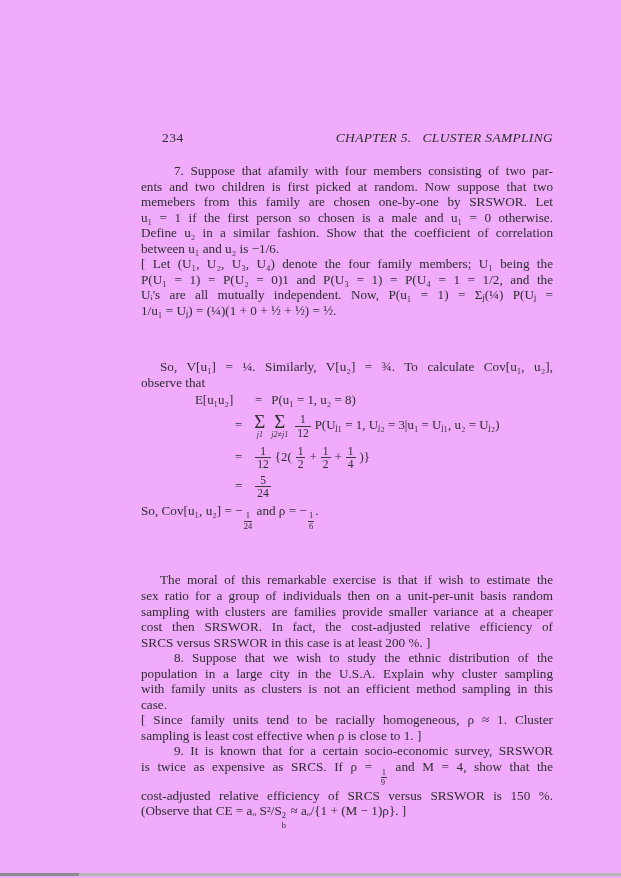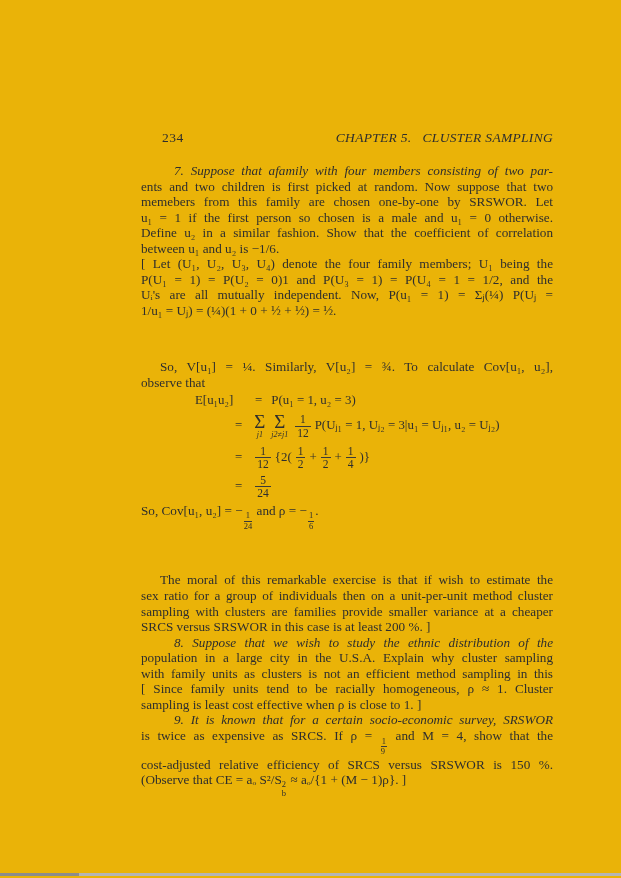--- a/index.html
+++ b/index.html
@@ -1,33 +1,33 @@
 <!DOCTYPE html>
 <html><head>
 <meta charset="utf-8">
 <style>
   html,body { margin:0; padding:0; background:#ffffff; }
   .page {
-    position:relative; width:621px; height:878px; background:#eab308;
+    position:relative; width:621px; height:878px; background:#f0abfc;
     font-family:"Liberation Serif", serif; color:#2e2e2e; overflow:hidden;
   }
   .running-head {
     position:absolute; left:141px; top:130px; width:412px;
     display:flex; justify-content:space-between; font-size:13.5px;
   }
   .pagenum { padding-left:21px; letter-spacing:0.5px; }
   .chapter { font-style:italic; letter-spacing:0.3px; }
   .body {
     position:absolute; left:141px; top:163px; width:412px;
     font-size:13.2px; line-height:15.55px;
   }
   .ln { min-height:15.55px; }
   .j { text-align:justify; text-align-last:justify; }
   .ind  { padding-left:19px;margin-top:41px; }   
-  .ind2 { padding-left:33px;font-style:italic; }   
+  .ind2 { padding-left:33px; }   
 
   
   .eqblock { padding-left:34px; margin:1px 0 2px 0; white-space:nowrap; }
   .eqrow { display:flex; align-items:center; font-size:12.9px; }
   .eqlhs { display:inline-block; width:56px; }
   .eqrel { padding:0 9px 0 4px; }
   .r1 { height:18px;margin-left:20px; }
   .r2 { height:33px; }
   .r3 { height:30px; }
   .r4 { height:28px; }
@@ -75,21 +75,21 @@
     <div class="ln j">P(U₁ = 1) = P(U₂ = 0)1 and P(U₃ = 1) = P(U₄ = 1 = 1/2, and the</div>
     <div class="ln j">Uᵢ's are all mutually independent.  Now, P(u₁ = 1) = Σⱼ(¼) P(Uⱼ =</div>
     <div class="ln">1/u₁ = Uⱼ) = (¼)(1 + 0 + ½ + ½) = ½.</div>
     <div class="ln ind j">So, V[u₁] = ¼.  Similarly, V[u₂] = ¾.  To calculate Cov[u₁, u₂],</div>
     <div class="ln">observe that</div>
 
     <div class="eqblock">
       <div class="eqrow r1">
         <span class="eqlhs">E[u₁u₂]</span>
           <span class="eqrel">=</span>
-          <span>P(u₁ = 1, u₂ = 3)</span>
+          <span>P(u₁ = 1, u₂ = 8)</span>
       </div>
       <div class="eqrow r2">
         <span class="eqlhs"></span>
           <span class="eqrel">=</span>
         <span class="bigop">
             <span class="op">Σ</span>
             <span class="oplim">j1</span>
           </span>
         <span class="bigop">
             <span class="op">Σ</span>
@@ -139,27 +139,29 @@
       <span>So, Cov[u₁, u₂] = −</span><span class="sfrac">
           <span class="num">1</span>
           <span>24</span>
         </span><span> and ρ = −</span><span class="sfrac">
           <span class="num">1</span>
           <span>6</span>
         </span><span>.</span>
     </div>
 
     <div class="ln ind j">The moral of this remarkable exercise is that if wish to estimate the</div>
-    <div class="ln j">sex ratio for a group of individuals then on a unit-per-unit method cluster</div>
+    <div class="ln j">sex ratio for a group of individuals then on a unit-per-unit basis random</div>
     <div class="ln j">sampling with clusters are families provide smaller variance at a cheaper</div>
+    <div class="ln j">cost then SRSWOR. In fact, the cost-adjusted relative efficiency of</div>
     <div class="ln">SRCS versus SRSWOR in this case is at least 200 %. ]</div>
 
     <div class="ln ind2 j">8.  Suppose that we wish to study the ethnic distribution of the</div>
     <div class="ln j">population in a large city in the U.S.A. Explain why cluster sampling</div>
     <div class="ln j">with family units as clusters is not an efficient method sampling in this</div>
+    <div class="ln">case.</div>
 
     <div class="ln j">[ Since family units tend to be racially homogeneous, ρ ≈ 1.  Cluster</div>
     <div class="ln">sampling is least cost effective when ρ is close to 1. ]</div>
 
     <div class="ln ind2 j">9.  It is known that for a certain socio-economic survey, SRSWOR</div>
     <div class="ln j">
       <span>is twice as expensive as SRCS. If ρ = </span><span class="sfrac">
           <span class="num">1</span>
           <span>9</span>
         </span><span> and M = 4, show that the</span>

